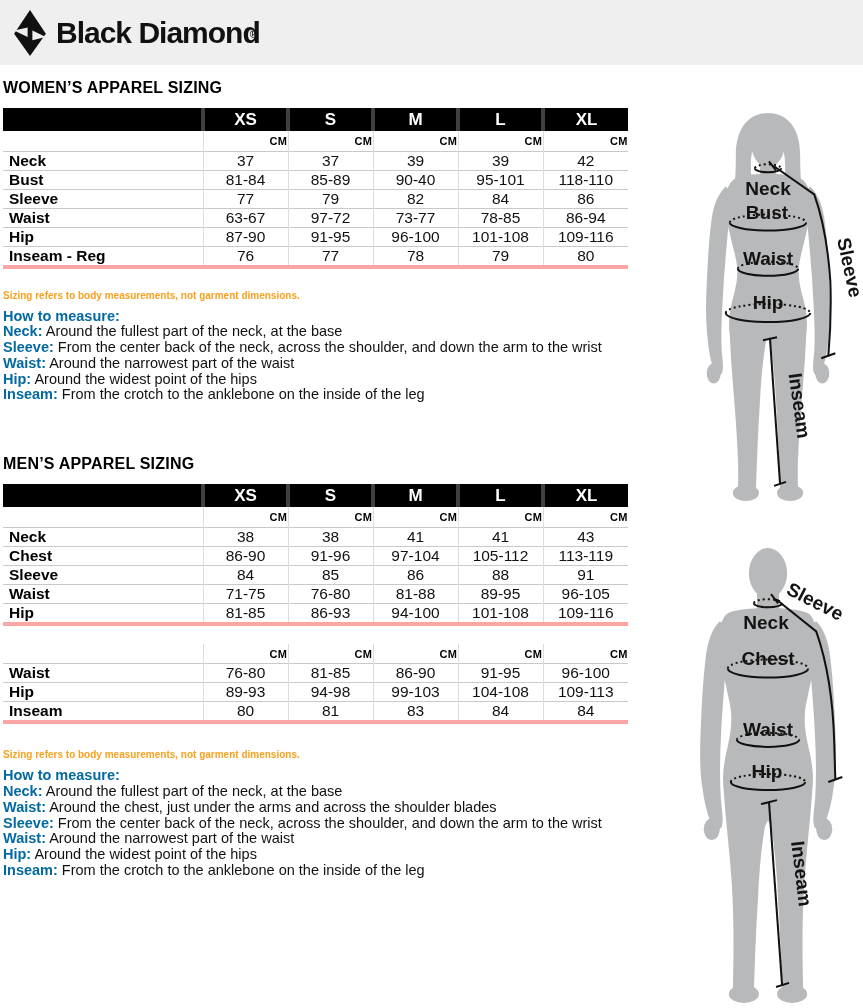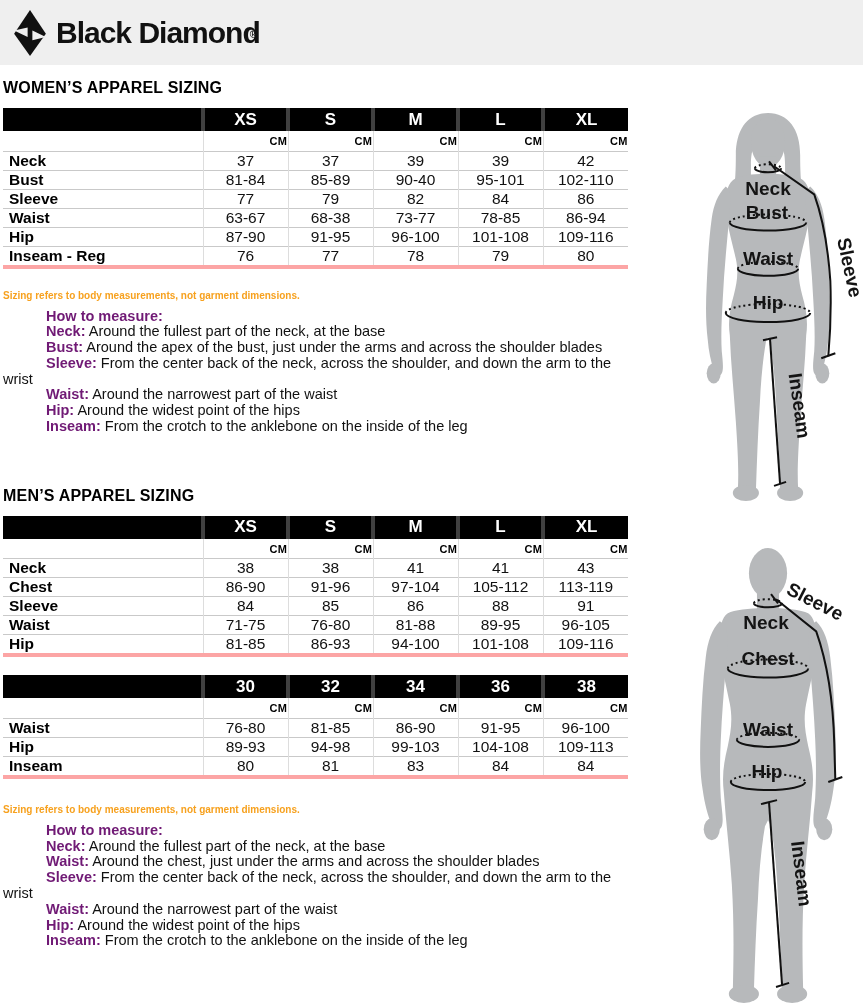--- a/index.html
+++ b/index.html
@@ -23,21 +23,21 @@
   .size-table td.unit { font-size:11px; font-weight:bold; text-align:right; height:20px; letter-spacing:.5px; }
   .size-table td.lbl { font-size:15.5px; font-weight:bold; text-align:left; padding-left:6px; height:19px; }
   .size-table td.val { font-size:15.5px; text-align:center; height:19px; color:#111; }
   .size-table tr.data td { border-top:1px solid #c9c9c9; }
   .size-table tr:last-child td { border-bottom:4px solid #fca5a5; }
   .size-table td.vsep { border-left:1px solid #ddd; }
 
   .note { font-weight:bold; font-size:10px; margin-top:21px; }
   .howto { margin-top:8px; }
   .howto-line { font-size:14.5px; line-height:15.8px; color:#111; }
-  .howto-line b { color:#701a75;margin-left:43px; }
+  .howto-line b { color:#0369a1; }
 
   .figure-box { position:absolute; }
   .fig-women { left:676px; top:110px; width:184px; height:392px; }
   .fig-men { left:676px; top:543px; width:184px; height:462px; }
   svg text.meas { font-family:"Liberation Sans", sans-serif; font-weight:bold; fill:#141414; }
 </style>
 </head>
 <body>
 
 <div class="brand-band">
@@ -88,34 +88,34 @@
       <td class="val vsep">39</td>
       <td class="val vsep">39</td>
       <td class="val vsep">42</td>
     </tr>
     <tr class="data">
       <td class="lbl">Bust</td>
       <td class="val vsep">81-84</td>
       <td class="val vsep">85-89</td>
       <td class="val vsep">90-40</td>
       <td class="val vsep">95-101</td>
-      <td class="val vsep">102-110</td>
+      <td class="val vsep">118-110</td>
     </tr>
     <tr class="data">
       <td class="lbl">Sleeve</td>
       <td class="val vsep">77</td>
       <td class="val vsep">79</td>
       <td class="val vsep">82</td>
       <td class="val vsep">84</td>
       <td class="val vsep">86</td>
     </tr>
     <tr class="data">
       <td class="lbl">Waist</td>
       <td class="val vsep">63-67</td>
-      <td class="val vsep">68-38</td>
+      <td class="val vsep">97-72</td>
       <td class="val vsep">73-77</td>
       <td class="val vsep">78-85</td>
       <td class="val vsep">86-94</td>
     </tr>
     <tr class="data">
       <td class="lbl">Hip</td>
       <td class="val vsep">87-90</td>
       <td class="val vsep">91-95</td>
       <td class="val vsep">96-100</td>
       <td class="val vsep">101-108</td>
@@ -129,21 +129,20 @@
       <td class="val vsep">79</td>
       <td class="val vsep">80</td>
     </tr>
   </tbody>
     </table>
 
   <div class="note" style="color:#F7A11E">Sizing refers to body measurements, not garment dimensions.</div>
   <div class="howto">
     <div class="howto-line"><b>How to measure:</b></div>
     <div class="howto-line"><b>Neck:</b> <span>Around the fullest part of the neck, at the base</span></div>
-    <div class="howto-line"><b>Bust:</b> <span>Around the apex of the bust, just under the arms and across the shoulder blades</span></div>
     <div class="howto-line"><b>Sleeve:</b> <span>From the center back of the neck, across the shoulder, and down the arm to the wrist</span></div>
     <div class="howto-line"><b>Waist:</b> <span>Around the narrowest part of the waist</span></div>
     <div class="howto-line"><b>Hip:</b> <span>Around the widest point of the hips</span></div>
     <div class="howto-line"><b>Inseam:</b> <span>From the crotch to the anklebone on the inside of the leg</span></div>
   </div>
 
   <div class="section-title" style="margin-top:52px">MEN’S APPAREL SIZING</div>
 
   <table class="size-table">
     <colgroup>
@@ -217,28 +216,20 @@
   <table class="size-table t2">
     <colgroup>
         <col class="lab">
         <col class="val">
         <col class="val">
         <col class="val">
         <col class="val">
         <col class="val">
       </colgroup>
     <tbody>
-        <tr>
-      <th class="hdr"></th>
-      <th class="hdr gap">30</th>
-      <th class="hdr gap">32</th>
-      <th class="hdr gap">34</th>
-      <th class="hdr gap">36</th>
-      <th class="hdr gap">38</th>
-    </tr>
     <tr>
       <td></td>
       <td class="unit vsep">CM</td>
       <td class="unit vsep">CM</td>
       <td class="unit vsep">CM</td>
       <td class="unit vsep">CM</td>
       <td class="unit vsep">CM</td>
     </tr>
     <tr class="data">
       <td class="lbl">Waist</td>

